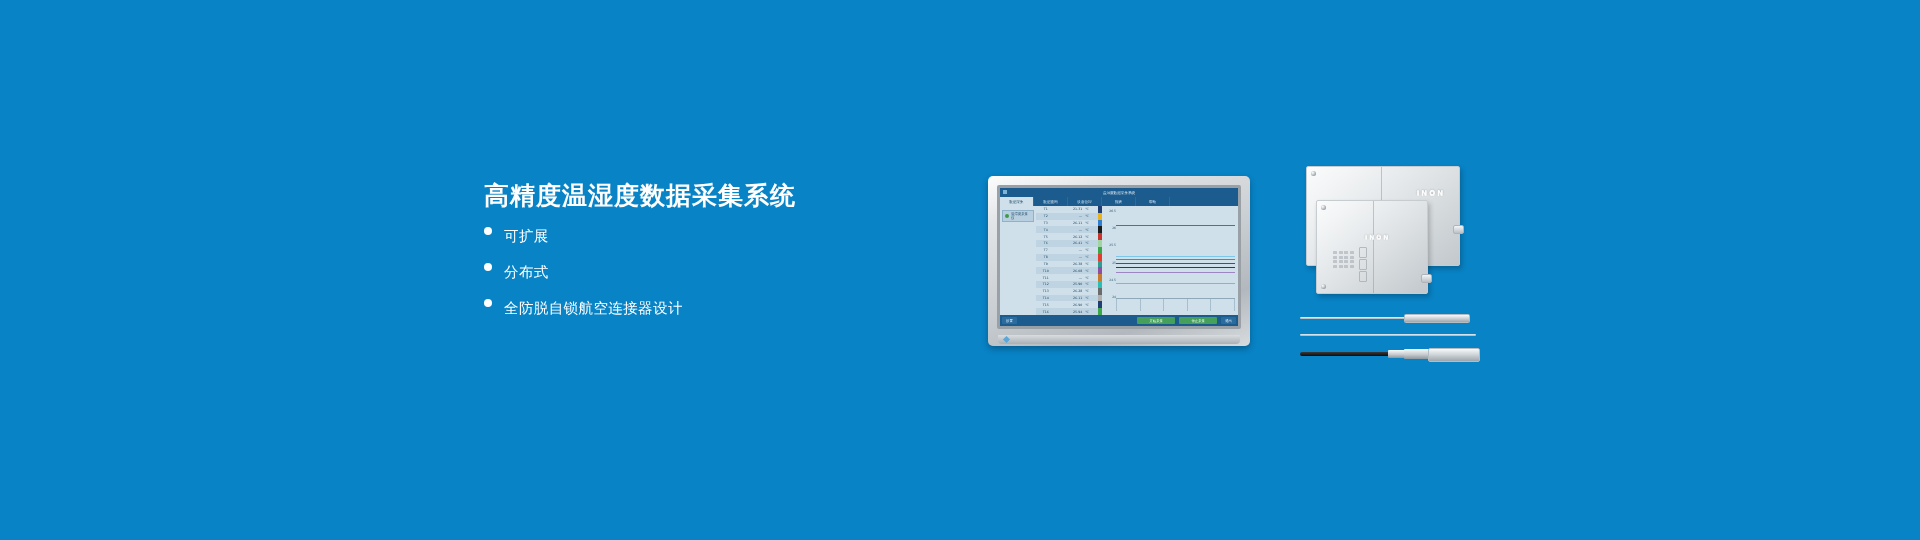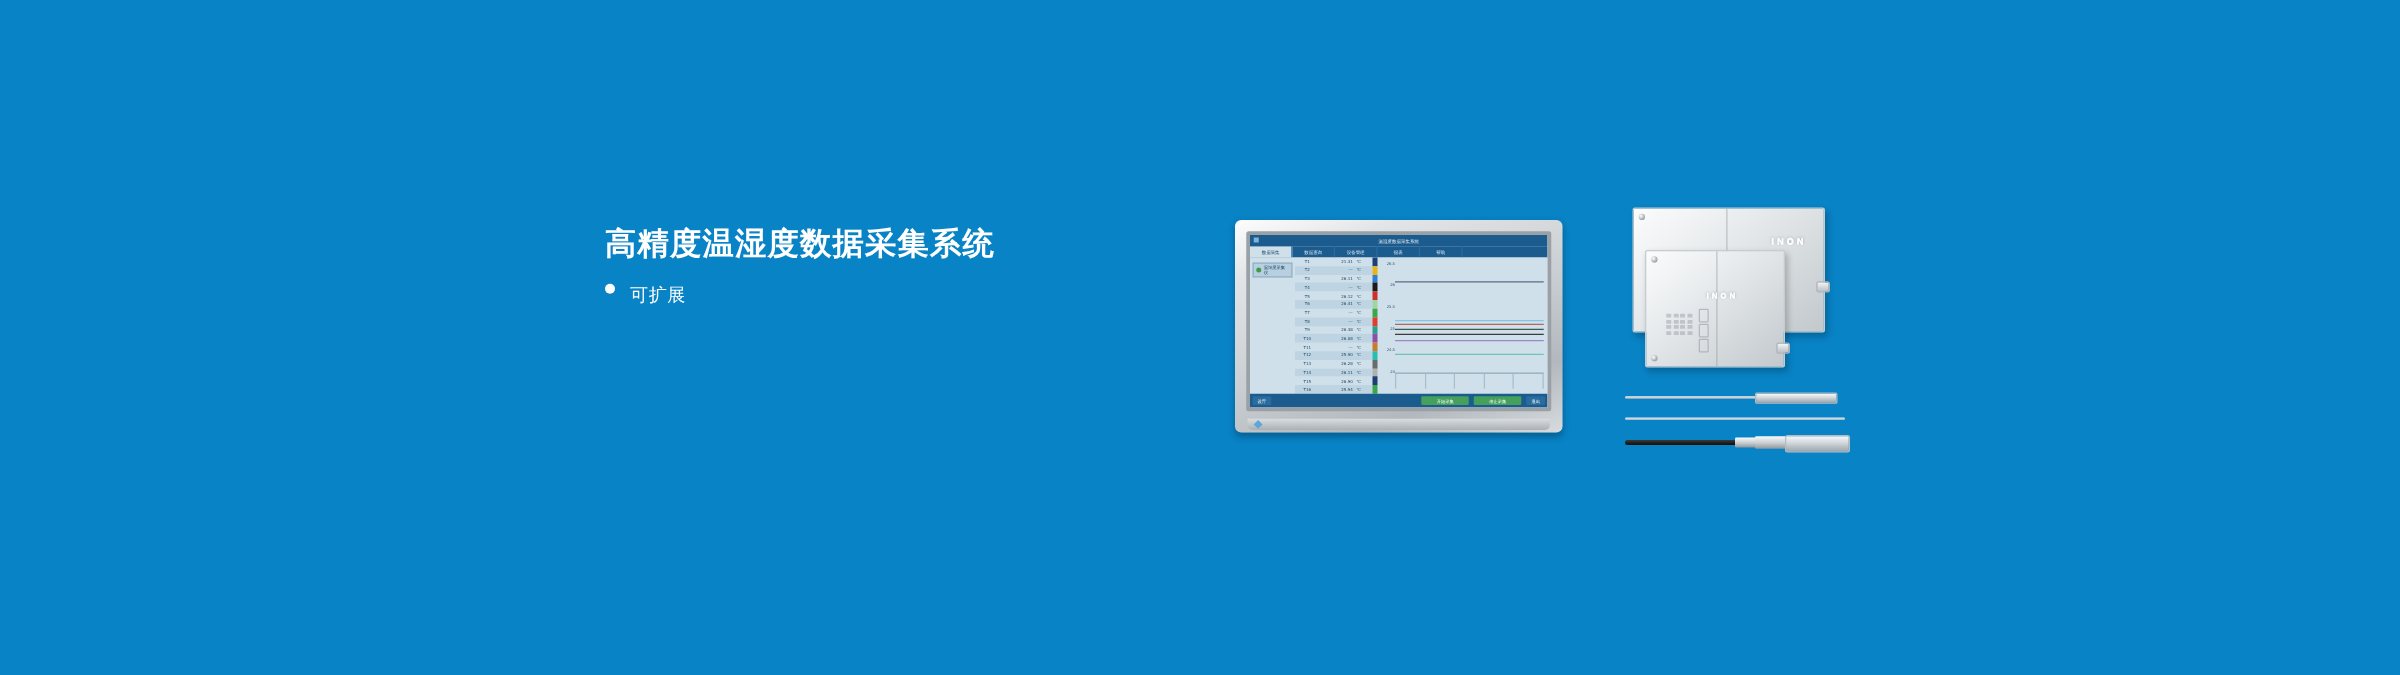--- a/index.html
+++ b/index.html
@@ -399,20 +399,28 @@
 
 <div id="banner">
 
   <div id="text-block">
     <h1 id="headline">高精度温湿度数据采集系统</h1>
 
     <ul class="feature-list">
       <li class="feature-item">
         <span class="feature-bullet"></span>
         <span class="feature-label">可扩展</span>
+      </li>
+      <li class="feature-item">
+        <span class="feature-bullet"></span>
+        <span class="feature-label">分布式</span>
+      </li>
+      <li class="feature-item">
+        <span class="feature-bullet"></span>
+        <span class="feature-label">全防脱自锁航空连接器设计</span>
       </li>
     </ul>
   </div>
 
   <div id="monitor">
     <div id="monitor-bezel"></div>
     <div id="monitor-base-shadow"></div>
     <div id="monitor-logo-dot"></div>
 
     <div id="monitor-inner">

